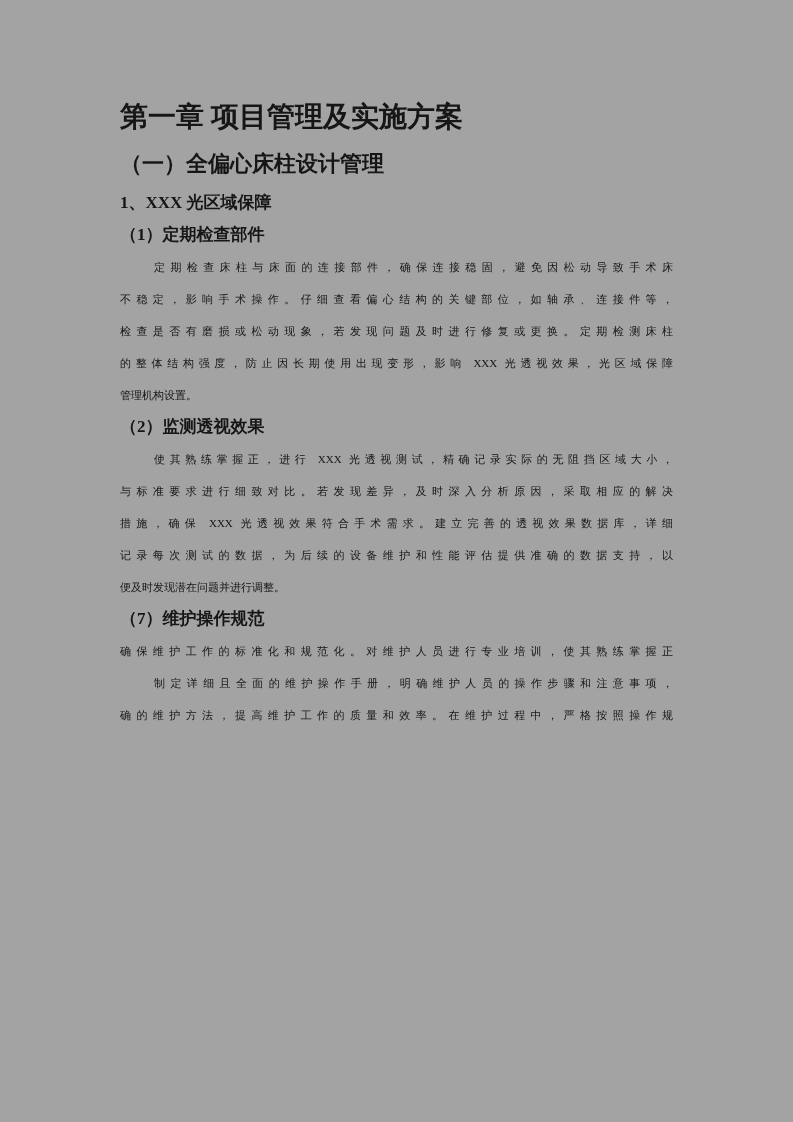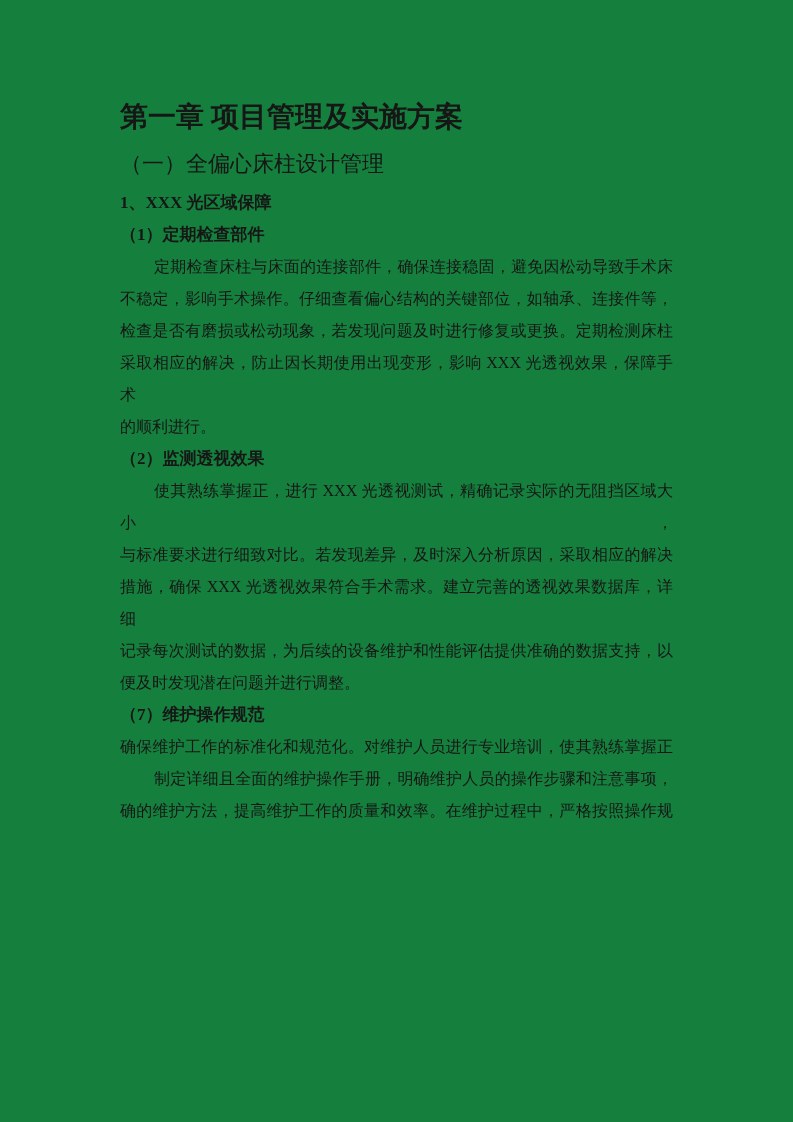--- a/index.html
+++ b/index.html
@@ -5,21 +5,21 @@
   html, body {
     margin: 0;
     padding: 0;
     background: #ffffff;
   }
   .page {
     position: relative;
     width: 793px;
     height: 1122px;
     margin: 0 auto;
-    background: #15803d;
+    background: #a3a3a3;
     box-sizing: border-box;
     padding: 100px 120px 0 120px;
     overflow: hidden;
     font-family: "Liberation Serif", "DejaVu Serif", serif;
     color: #161616;
   }
   .h1 {
     font-size: 28px;
     line-height: 34px;
     font-weight: bold;
@@ -36,39 +36,39 @@
   .h3 {
     font-size: 22px;
     line-height: 28px;
     font-weight: bold;
     margin: 0 0 24px 0;
     white-space: nowrap;
   }
   .h4 {
     font-size: 22px;
     line-height: 28px;
-    font-weight: normal;
+    font-weight: bold;
     margin: 0 0 9px 0;
     white-space: nowrap;
   }
   .doc-body {
     font-size: 17px;
     line-height: 32px;
   }
   .label-line {
     font-size: 17px;
     line-height: 32px;
     white-space: nowrap;
     font-weight: bold;
   }
   .para {
     margin: 0;
   }
   .para .line {
-    font-size: 16px;
+    font-size: 11px;
     line-height: 32px;
     text-align: justify;
     text-align-last: justify;
     text-justify: inter-character;
     overflow: hidden;
   }
   .para .line.first {
     text-indent: 34px;
   }
   .para .line.endline {
@@ -81,22 +81,22 @@
 <div class="page">
   <div class="h1">第一章 项目管理及实施方案</div>
   <div class="h4">（一）全偏心床柱设计管理</div>
   <div class="doc-body">
       <div class="label-line">1、XXX 光区域保障</div>
       <div class="label-line">（1）定期检查部件</div>
       <div class="para">
         <div class="line first">定期检查床柱与床面的连接部件，确保连接稳固，避免因松动导致手术床</div>
         <div class="line">不稳定，影响手术操作。仔细查看偏心结构的关键部位，如轴承、连接件等，</div>
         <div class="line">检查是否有磨损或松动现象，若发现问题及时进行修复或更换。定期检测床柱</div>
-        <div class="line">采取相应的解决，防止因长期使用出现变形，影响 XXX 光透视效果，保障手术</div>
-        <div class="line endline">的顺利进行。</div>
+        <div class="line">的整体结构强度，防止因长期使用出现变形，影响 XXX 光透视效果，光区域保障</div>
+        <div class="line endline">管理机构设置。</div>
       </div>
       <div class="label-line">（2）监测透视效果</div>
       <div class="para">
         <div class="line first">使其熟练掌握正，进行 XXX 光透视测试，精确记录实际的无阻挡区域大小，</div>
         <div class="line">与标准要求进行细致对比。若发现差异，及时深入分析原因，采取相应的解决</div>
         <div class="line">措施，确保 XXX 光透视效果符合手术需求。建立完善的透视效果数据库，详细</div>
         <div class="line">记录每次测试的数据，为后续的设备维护和性能评估提供准确的数据支持，以</div>
         <div class="line endline">便及时发现潜在问题并进行调整。</div>
       </div>
       <div class="label-line">（7）维护操作规范</div>

